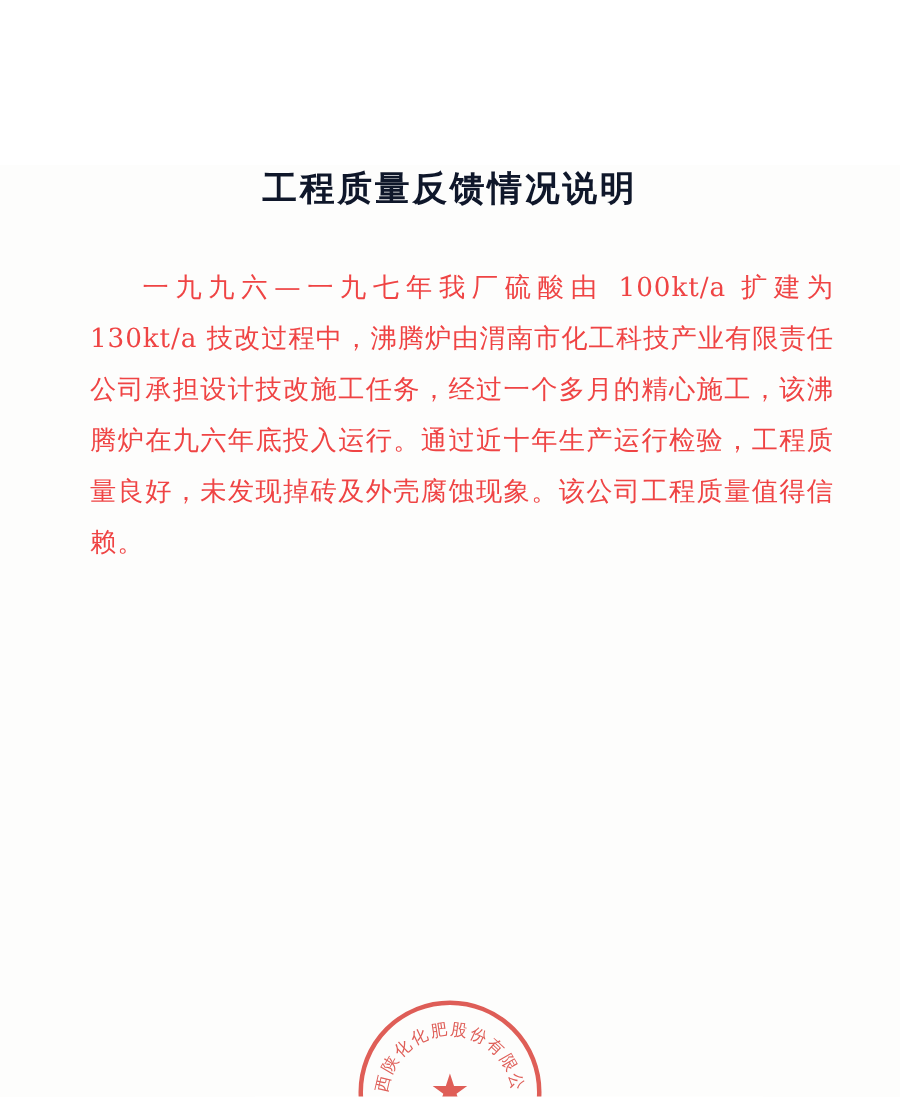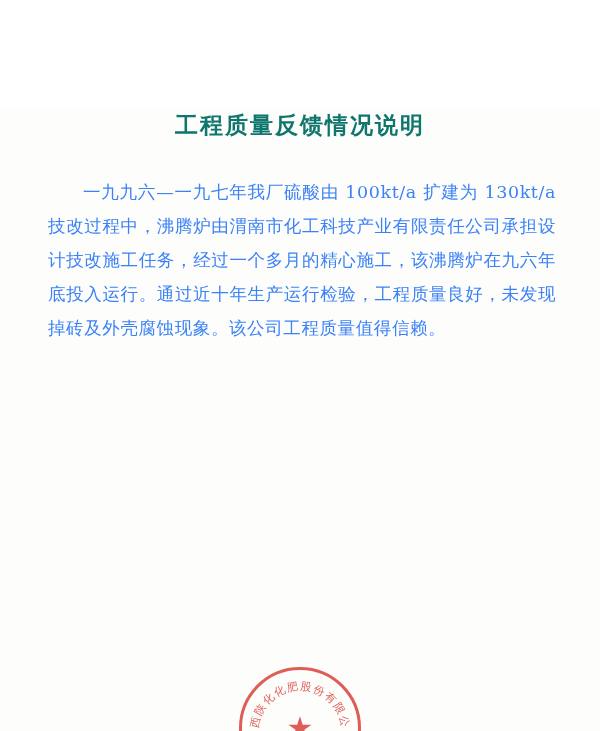--- a/index.html
+++ b/index.html
@@ -20,31 +20,31 @@
     width: 600px;
     height: 731px;
     background: #fdfdfc;
   }
   .doc-title {
     text-align: center;
     font-size: 23px;
     font-weight: bold;
     letter-spacing: 2px;
     margin-top: 110px;
-    color: #0f766e;
+    color: #0f172a;
     font-family: "DejaVu Serif", serif;
   }
   .body-text {
-    margin: 34px 44px 0 48px;
+    margin: 34px 44px 0 60px;
     font-size: 17.5px;
     line-height: 34px;
     text-align: justify;
     text-justify: inter-ideograph;
     text-indent: 2em;
-    color: #3b82f6;
+    color: #ef4444;
     letter-spacing: 0.6px;
   }
   .stamp {
     position: absolute;
     left: 50%;
     transform: translateX(-50%);
     bottom: 52px;
     width: 116px;
     height: 116px;
     border: 3px solid #d32018;

